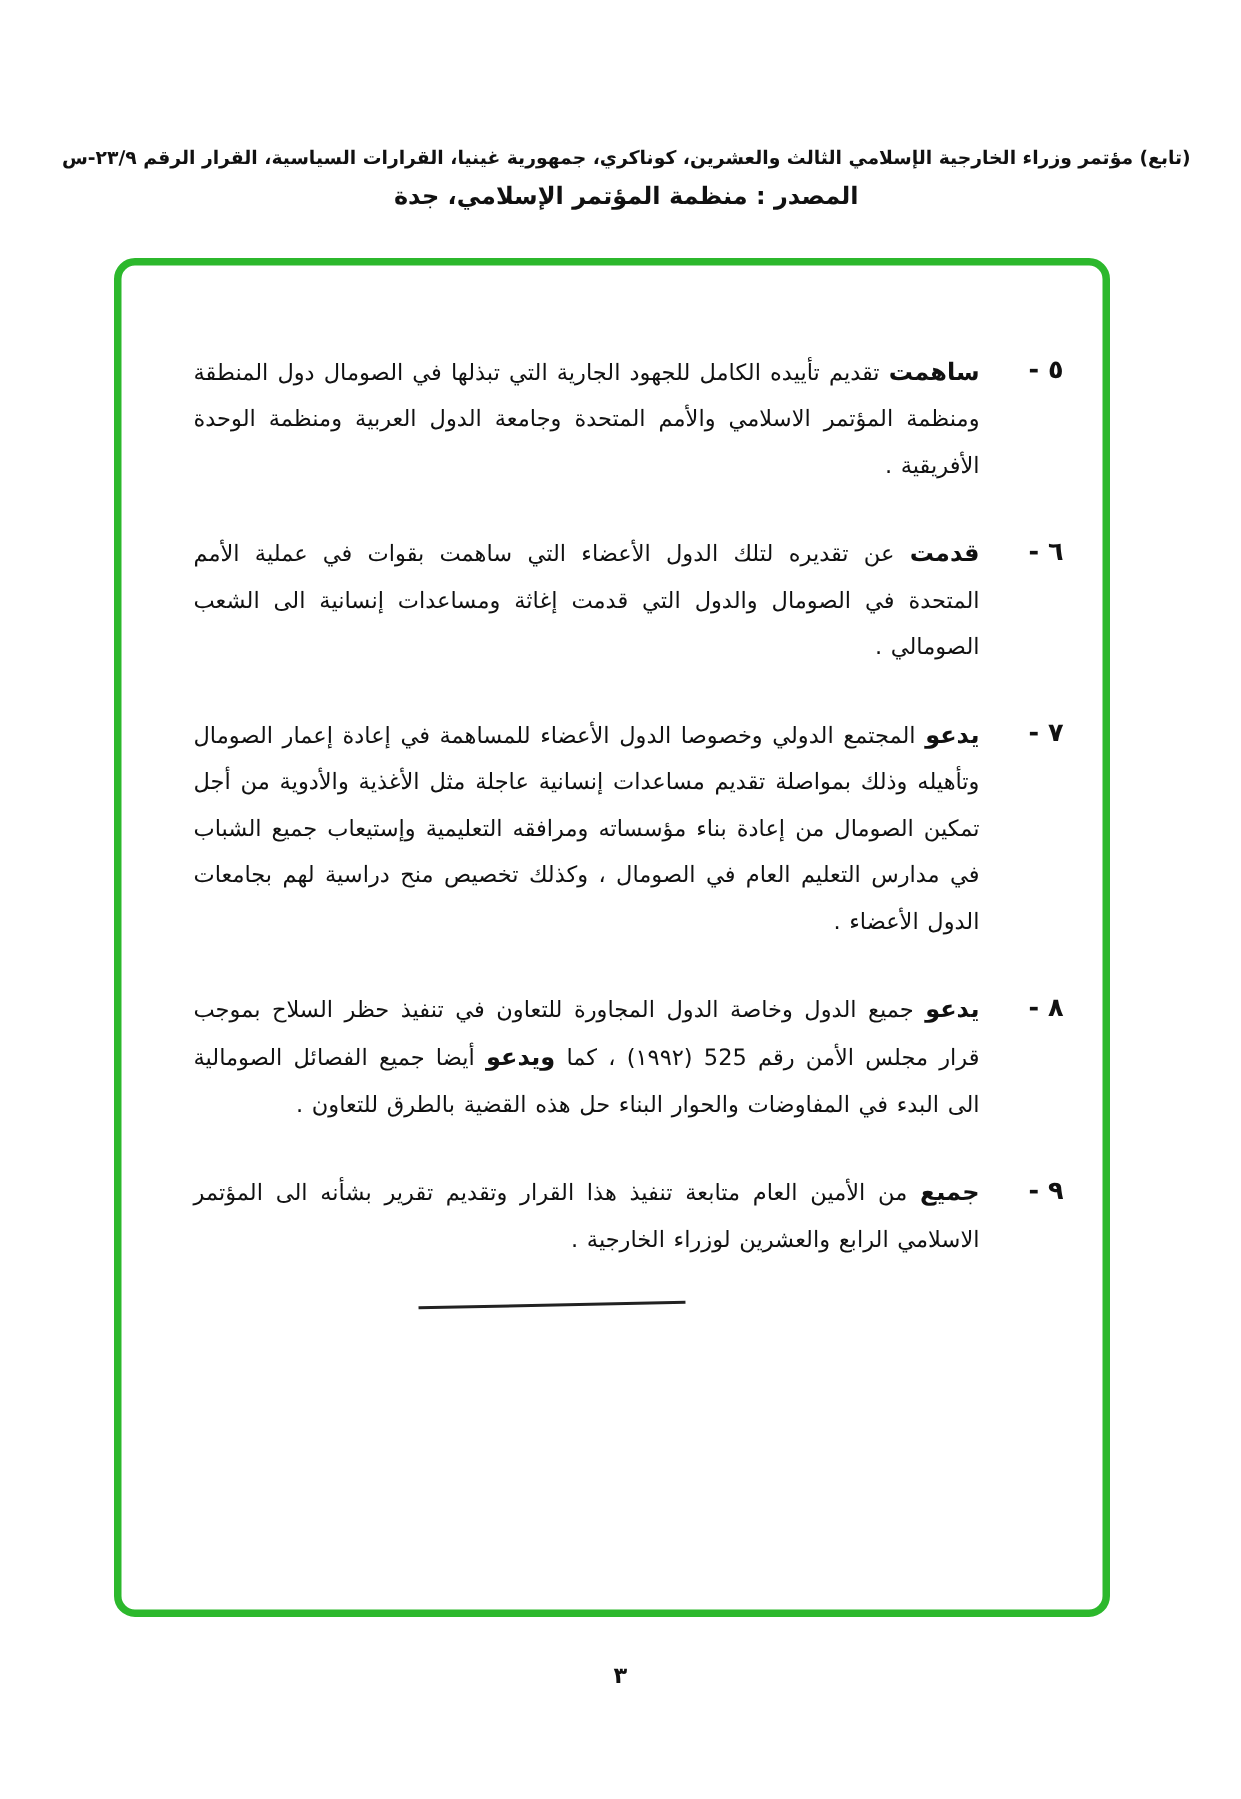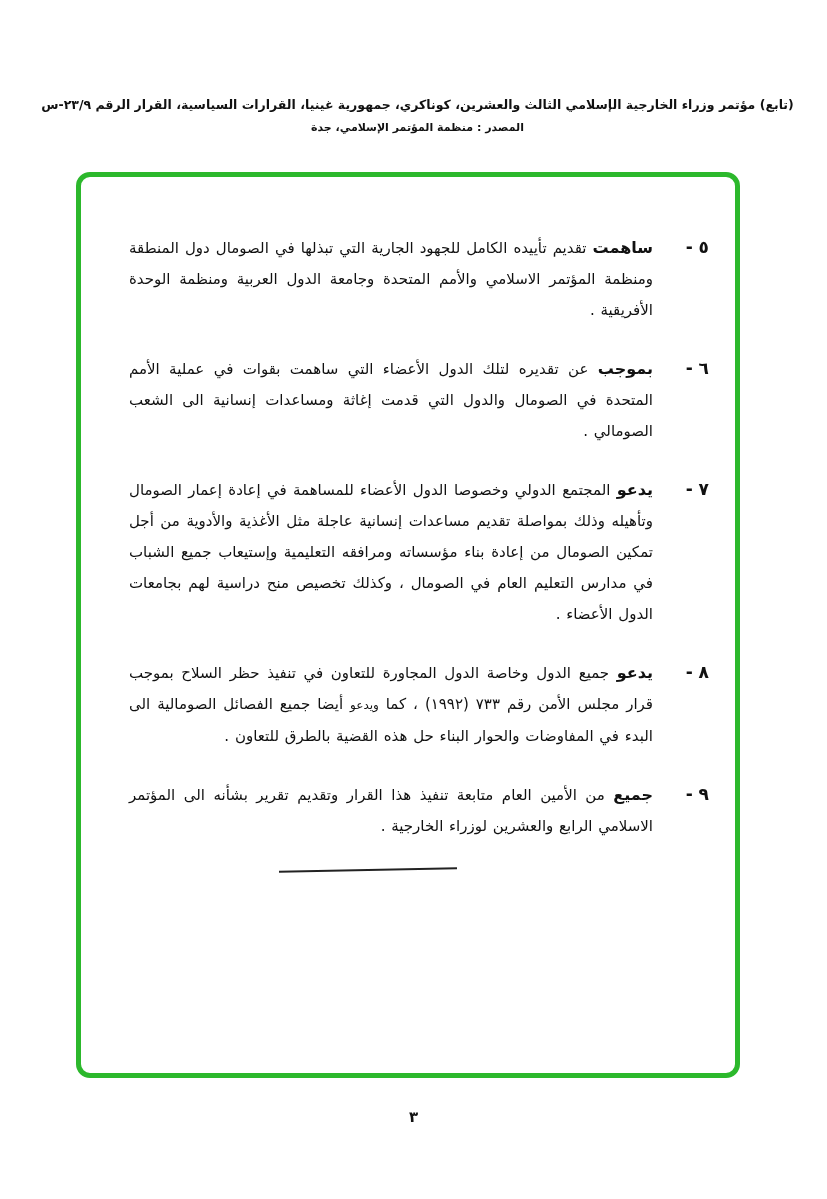--- a/index.html
+++ b/index.html
@@ -25,21 +25,21 @@
     text-align: center;
     direction: rtl;
   }
   .doc-header .line1 {
     font-size: 12.5px;
     font-weight: 700;
     letter-spacing: 0.2px;
   }
   .doc-header .line2 {
     margin-top: 9px;
-    font-size: 11px;
+    font-size: 16px;
     font-weight: 700;
   }
 
   
   .green-box {
     position: absolute;
     top: 172px;
     left: 76px;
     width: 664px;
     height: 906px;
@@ -73,22 +73,22 @@
     font-size: 15px;
     line-height: 31px;
     text-align: justify;
     word-spacing: 1px;
   }
   .lead {
     font-weight: 700;
     font-size: 16px;
   }
   .midbold {
-    font-weight: 400;
-    font-size: 12px;
+    font-weight: 700;
+    font-size: 16px;
   }
 
   
   .sig-line {
     width: 178px;
     height: 0;
     border-bottom: 2px solid #222222;
     margin: 4px auto 0 150px;
     transform: rotate(-1.2deg);
   }
@@ -116,31 +116,31 @@
 
 <div class="content">
 
   <div class="item">
     <div class="item-marker">٥ -</div>
     <div class="item-body"><span class="lead">ساهمت</span><span> تقديم تأييده الكامل للجهود الجارية التي تبذلها في الصومال دول المنطقة ومنظمة المؤتمر الاسلامي والأمم المتحدة وجامعة الدول العربية ومنظمة الوحدة الأفريقية .</span></div>
   </div>
 
   <div class="item">
     <div class="item-marker">٦ -</div>
-    <div class="item-body"><span class="lead">بموجب</span><span> عن تقديره لتلك الدول الأعضاء التي ساهمت بقوات في عملية الأمم المتحدة في الصومال والدول التي قدمت إغاثة ومساعدات إنسانية الى الشعب الصومالي .</span></div>
+    <div class="item-body"><span class="lead">قدمت</span><span> عن تقديره لتلك الدول الأعضاء التي ساهمت بقوات في عملية الأمم المتحدة في الصومال والدول التي قدمت إغاثة ومساعدات إنسانية الى الشعب الصومالي .</span></div>
   </div>
 
   <div class="item">
     <div class="item-marker">٧ -</div>
     <div class="item-body"><span class="lead">يدعو</span><span> المجتمع الدولي وخصوصا الدول الأعضاء للمساهمة في إعادة إعمار الصومال وتأهيله وذلك بمواصلة تقديم مساعدات إنسانية عاجلة مثل الأغذية والأدوية من أجل تمكين الصومال من إعادة بناء مؤسساته ومرافقه التعليمية وإستيعاب جميع الشباب في مدارس التعليم العام في الصومال ، وكذلك تخصيص منح دراسية لهم بجامعات الدول الأعضاء .</span></div>
   </div>
 
   <div class="item">
     <div class="item-marker">٨ -</div>
-    <div class="item-body"><span class="lead">يدعو</span><span> جميع الدول وخاصة الدول المجاورة للتعاون في تنفيذ حظر السلاح بموجب قرار مجلس الأمن رقم ٧٣٣ (١٩٩٢) ، كما </span><span class="midbold">ويدعو</span><span> أيضا جميع الفصائل الصومالية الى البدء في المفاوضات والحوار البناء حل هذه القضية بالطرق للتعاون .</span></div>
+    <div class="item-body"><span class="lead">يدعو</span><span> جميع الدول وخاصة الدول المجاورة للتعاون في تنفيذ حظر السلاح بموجب قرار مجلس الأمن رقم 525 (١٩٩٢) ، كما </span><span class="midbold">ويدعو</span><span> أيضا جميع الفصائل الصومالية الى البدء في المفاوضات والحوار البناء حل هذه القضية بالطرق للتعاون .</span></div>
   </div>
 
   <div class="item">
     <div class="item-marker">٩ -</div>
     <div class="item-body"><span class="lead">جميع</span><span> من الأمين العام متابعة تنفيذ هذا القرار وتقديم تقرير بشأنه الى المؤتمر الاسلامي الرابع والعشرين لوزراء الخارجية .</span></div>
   </div>
 
   <div class="sig-line"></div>
 </div>
 

